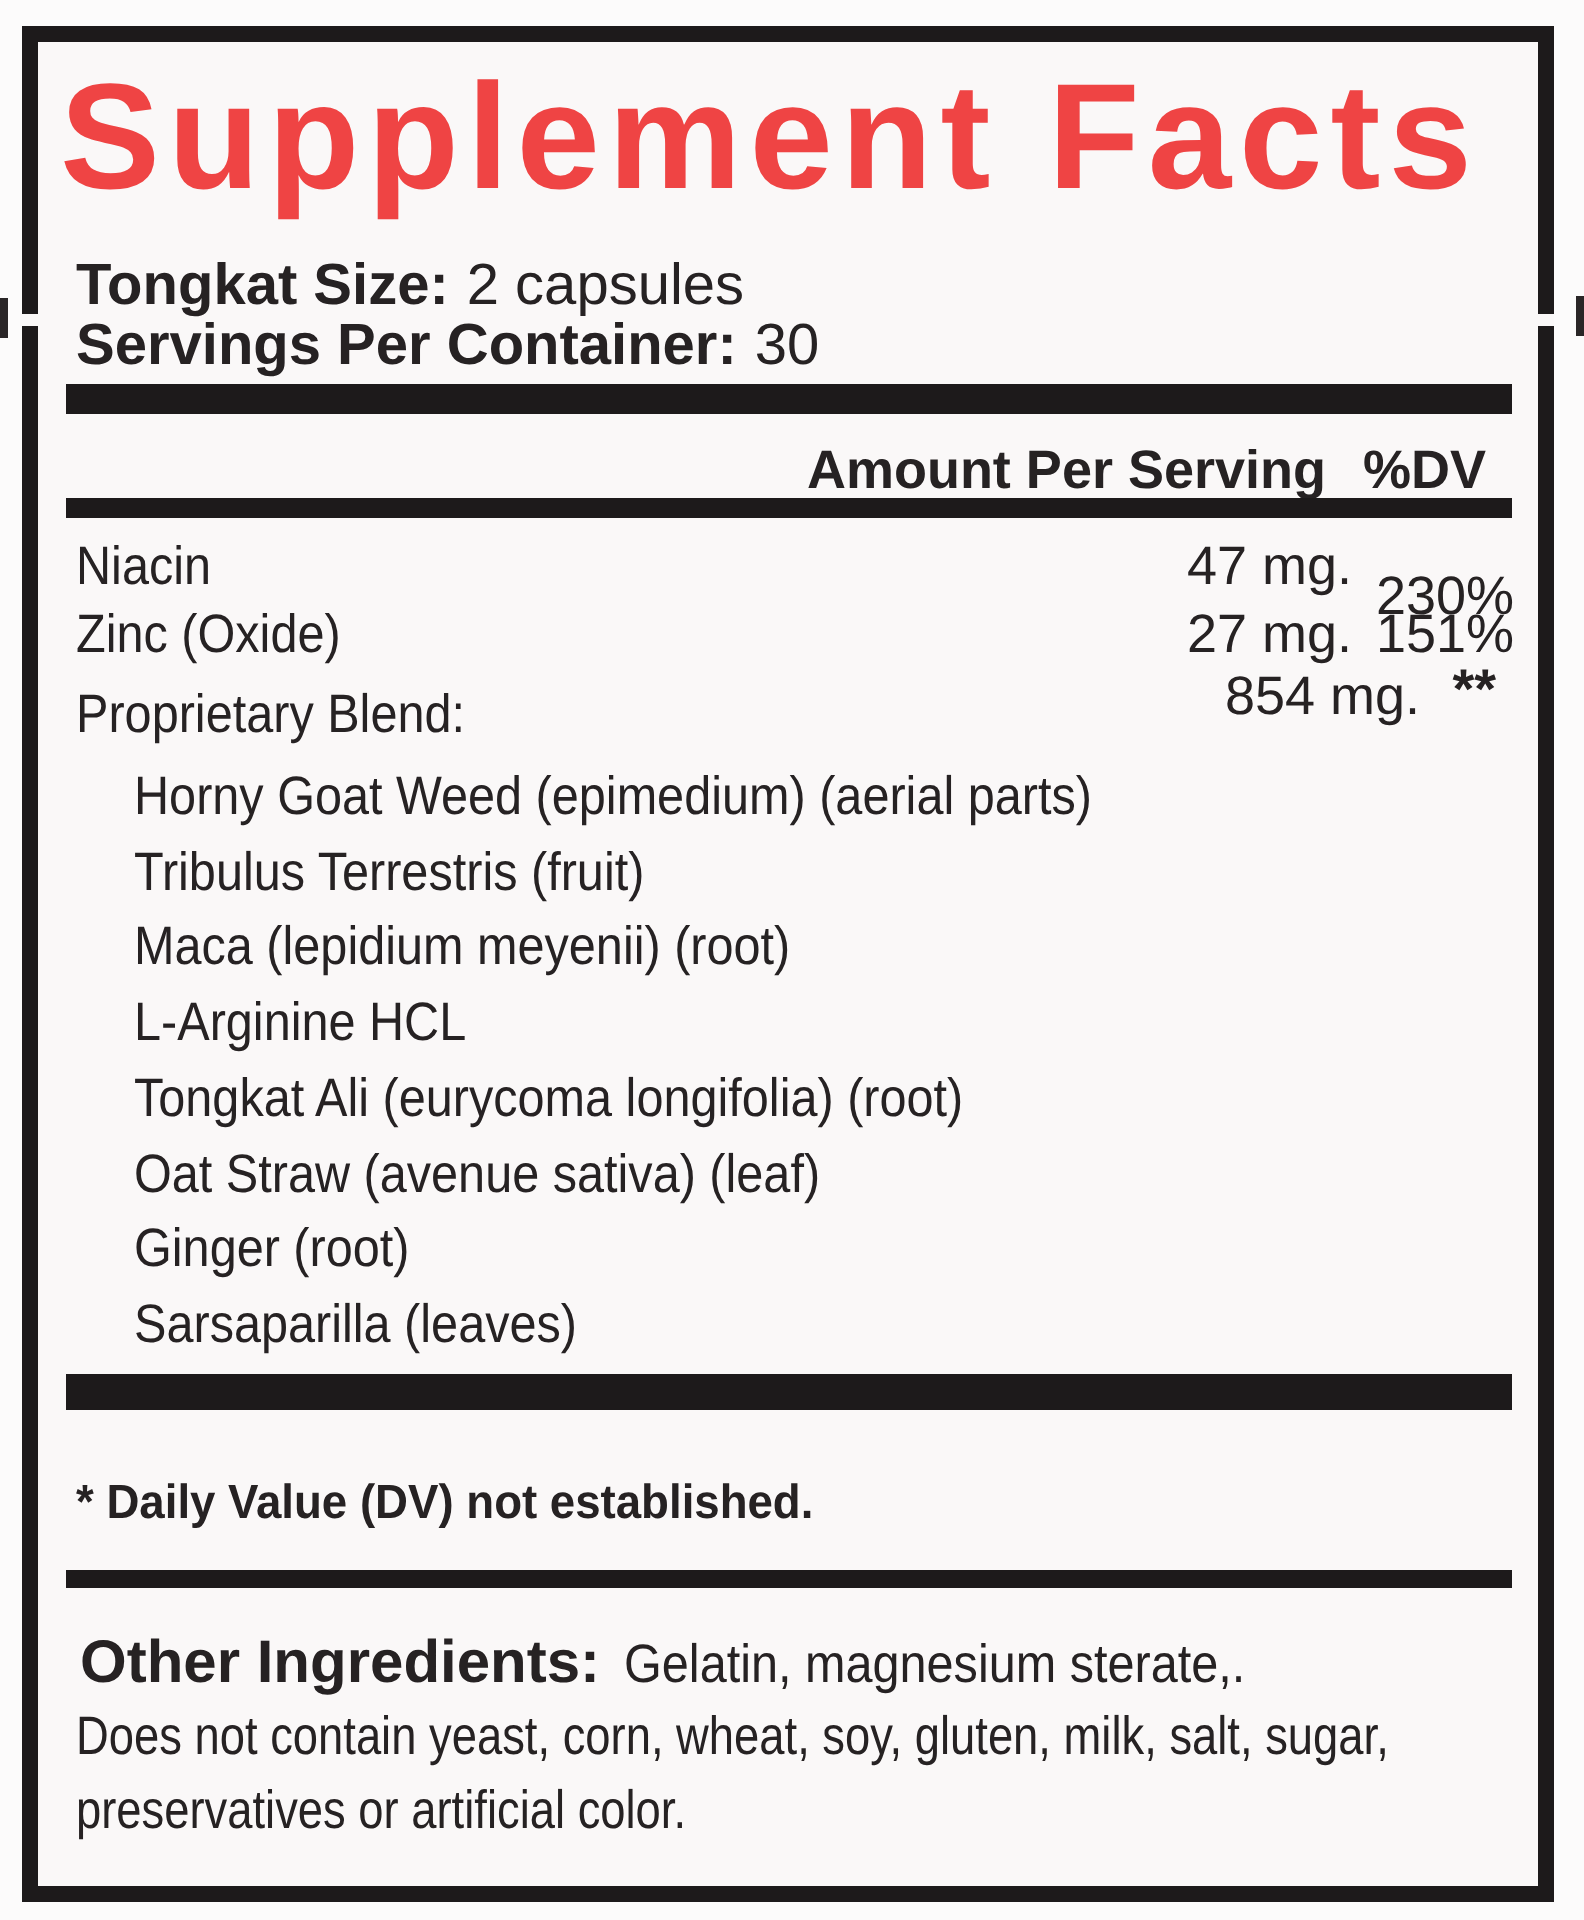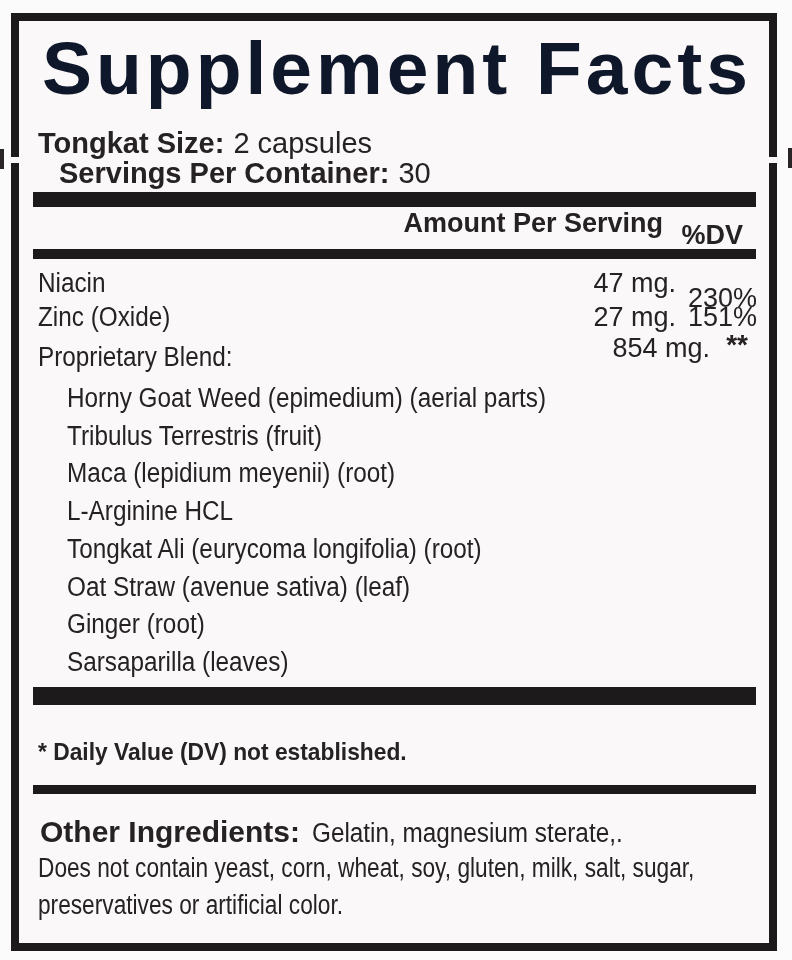--- a/index.html
+++ b/index.html
@@ -13,22 +13,22 @@
   .abs{position:absolute;white-space:nowrap;}
   
   .box{
     position:absolute;left:11px;top:13px;width:766px;height:938px;
     box-sizing:border-box;border:8px solid #1d1a1b;background:#faf8f8;
   }
   
   .border-notch{position:absolute;width:10px;height:6px;background:#faf8f8;}
   .edge-tick{position:absolute;width:4px;height:20px;background:#2a2627;}
   .title{
-    left:42px;top:31px;font-size:75px;line-height:75px;font-weight:700;
-    letter-spacing:4px;color:#0f172a;
+    left:30px;top:31px;font-size:75px;line-height:75px;font-weight:700;
+    letter-spacing:4px;color:#ef4444;
   }
   .bar{position:absolute;left:33px;width:723px;background:#1d1a1b;}
   .t15{height:15px;} .t18{height:18px;} .t10{height:10px;} .t9{height:9px;}
   .serv{left:38px;font-size:29px;line-height:29px;font-weight:700;}
   .serv .val{font-weight:400;margin-left:9px;}
   .hdr{font-size:27px;line-height:27px;font-weight:700;text-align:right;}
   .rowname{left:38px;font-size:27px;line-height:27px;font-weight:400;}
   .amt{font-size:27px;line-height:27px;font-weight:400;text-align:right;}
   .pct{font-size:27px;line-height:27px;font-weight:400;text-align:right;}
   .blend-item{left:67px;font-size:27px;line-height:27px;font-weight:400;}
@@ -50,27 +50,27 @@
   <div class="border-notch" style="left:10px;top:157px;"></div>
   <div class="border-notch" style="left:767px;top:157px;"></div>
   <div class="edge-tick" style="left:0;top:149px;"></div>
   <div class="edge-tick" style="left:788px;top:148px;"></div>
 
   <div class="abs title">Supplement Facts</div>
 
   <div class="abs serv" style="top:129px;">
     <span>Tongkat Size:</span><span class="val">2 capsules</span>
   </div>
-  <div class="abs serv" style="top:159px;margin-left:21px;">
+  <div class="abs serv" style="top:159px;">
     <span>Servings Per Container:</span><span class="val">30</span>
   </div>
 
   <div class="bar t15" style="top:192px;"></div>
 
-  <div class="abs hdr" style="top:210px;right:129px;margin-left:20px;">Amount Per Serving</div>
+  <div class="abs hdr" style="top:222px;right:129px;margin-left:20px;">Amount Per Serving</div>
   <div class="abs hdr" style="top:222px;right:49px;">%DV</div>
 
   <div class="bar t10" style="top:249px;"></div>
 
   <div class="abs rowname" style="top:270px;"><span class="cond">Niacin</span></div>
   <div class="abs amt" style="top:270px;right:116px;">47 mg.</div>
   <div class="abs pct" style="top:270px;right:35px;margin-top:15px;">230%</div>
 
   <div class="abs rowname" style="top:304px;"><span class="cond">Zinc (Oxide)</span></div>
   <div class="abs amt" style="top:304px;right:116px;">27 mg.</div>

